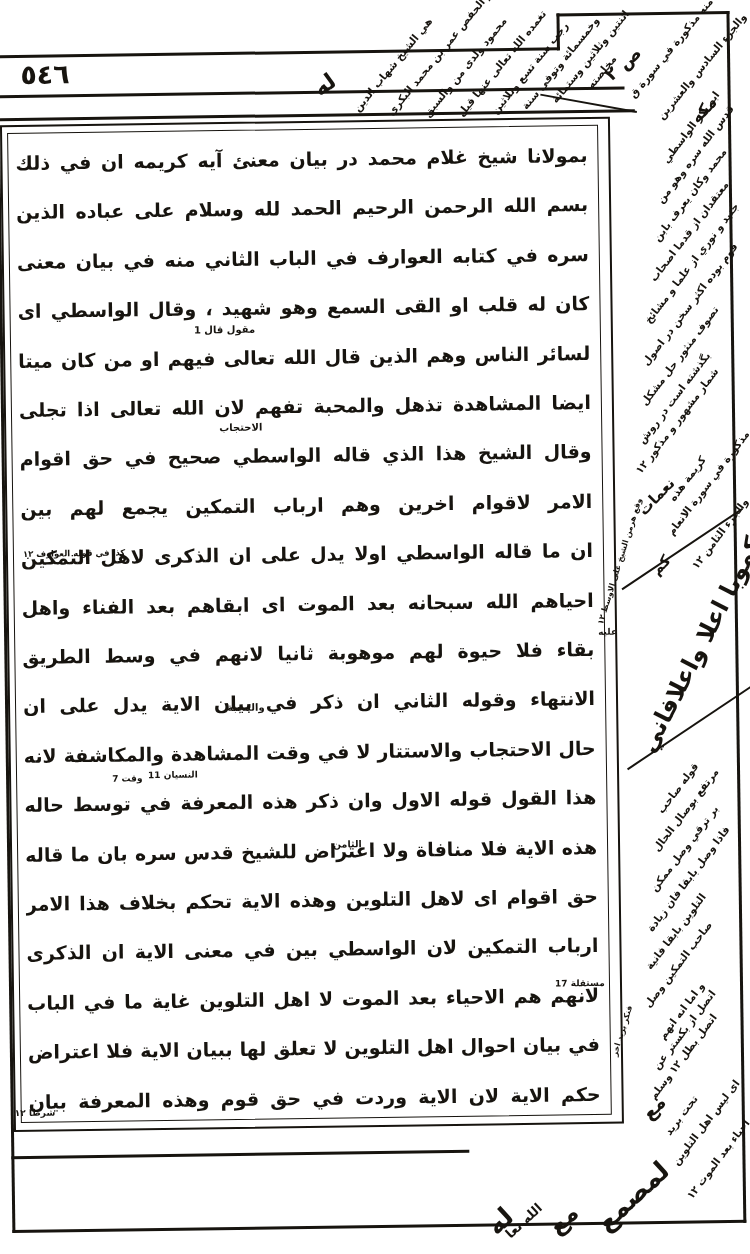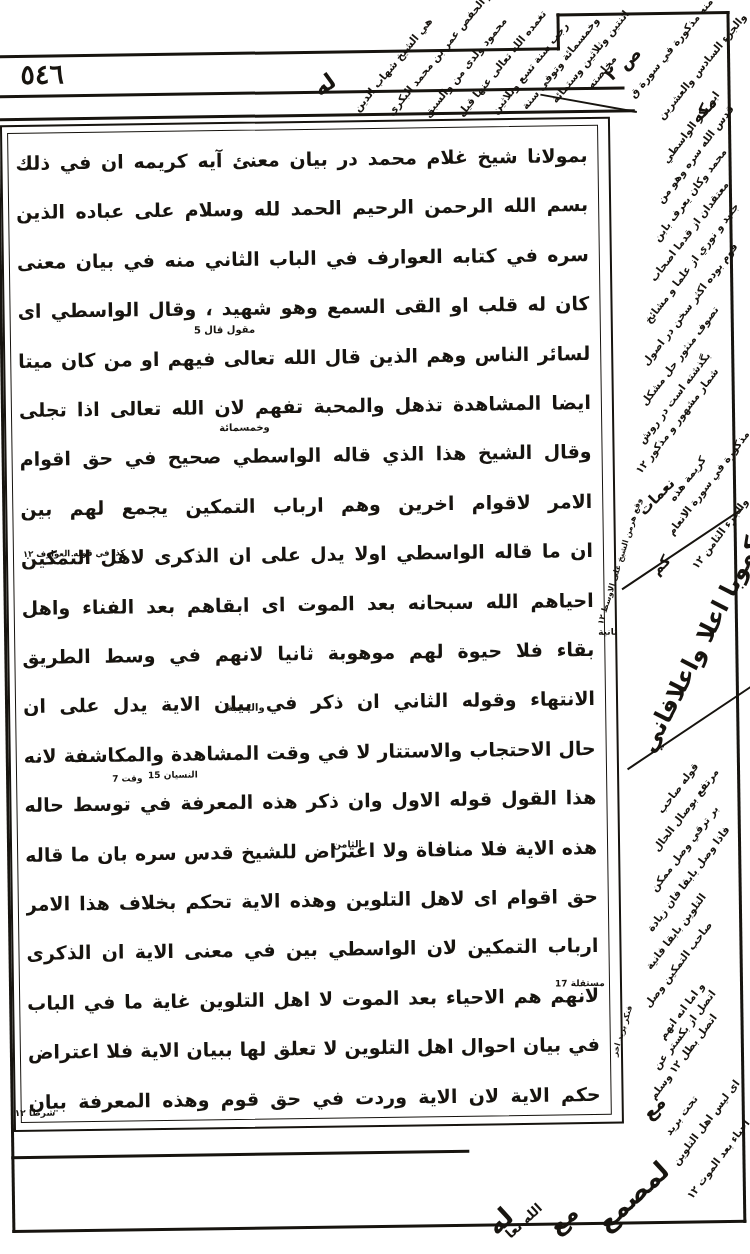--- a/index.html
+++ b/index.html
@@ -5,21 +5,21 @@
   html,body{margin:0;padding:0;}
   body{
     width:750px;height:1254px;position:relative;overflow:hidden;
     background:#ffffff;color:#17140f;
     font-family:"DejaVu Sans",sans-serif;
   }
   #tilt{position:absolute;left:0;top:0;width:750px;height:1254px;
     transform:rotate(-0.8deg);transform-origin:375px 627px;}
   .ln{position:absolute;background:#17140f;}
   .frame{position:absolute;border-style:solid;border-color:#17140f;}
-  .pageno{position:absolute;font-weight:bold;font-size:27px;letter-spacing:3px;direction:rtl;font-family:Liberation Serif, serif;}
+  .pageno{position:absolute;font-weight:bold;font-size:27px;letter-spacing:3px;direction:rtl;}
   .tl{position:absolute;left:22px;width:572px;height:49px;line-height:49px;
     font-size:19px;font-weight:bold;direction:rtl;
     text-align:justify;text-align-last:justify;text-justify:inter-word;
     overflow:hidden;white-space:normal;}
   .g{position:absolute;font-size:10px;font-weight:bold;direction:rtl;white-space:nowrap;}
   .note{position:absolute;font-size:10.5px;font-weight:bold;direction:rtl;white-space:nowrap;
     transform-origin:0 0;transform:rotate(-50deg);}
   .rnote{transform:rotate(-52deg);}
   .dl{position:absolute;height:2px;background:#17140f;transform-origin:0 0;}
   .fl{position:absolute;font-weight:bold;direction:rtl;white-space:nowrap;
@@ -64,26 +64,26 @@
   <div class="tl" style="top:677px;">الانتهاء وقوله الثاني ان ذكر في بيان الاية يدل على ان الذكرى لاهل التلوين في</div>
   <div class="tl" style="top:727px;">حال الاحتجاب والاستتار لا في وقت المشاهدة والمكاشفة لانه اوان الذهول ينافي</div>
   <div class="tl" style="top:776px;">هذا القول قوله الاول وان ذكر هذه المعرفة في توسط حاله في موضع اخر لا في بيان</div>
   <div class="tl" style="top:826px;">هذه الاية فلا منافاة ولا اعتراض للشيخ قدس سره بان ما قاله الواسطي صحيح في</div>
   <div class="tl" style="top:875px;">حق اقوام اى لاهل التلوين وهذه الاية تحكم بخلاف هذا الامر لقوم اخرين وهم</div>
   <div class="tl" style="top:924px;">ارباب التمكين لان الواسطي بين في معنى الاية ان الذكرى مخصوص بارباب التمكين</div>
   <div class="tl" style="top:974px;">لانهم هم الاحياء بعد الموت لا اهل التلوين غاية ما في الباب ذكر ثانيا معرفة براسها</div>
   <div class="tl" style="top:1023px;">في بيان احوال اهل التلوين لا تعلق لها ببيان الاية فلا اعتراض عليه بانها تخالف</div>
   <div class="tl" style="top:1073px;">حكم الاية لان الاية وردت في حق قوم وهذه المعرفة بيان احوال قوم اخر ولوان</div>
 
-  <span class="g" style="left:198px;top:322px;">مقول قال 5</span>
-  <span class="g" style="left:222px;top:420px;">وخمسمائة</span>
+  <span class="g" style="left:198px;top:322px;">مقول قال 1</span>
+  <span class="g" style="left:222px;top:420px;">الاحتجاب</span>
   <span class="g" style="left:24px;top:544px;font-size:8.5px;">كذا في قوله العوارف ١٢</span>
   <span class="g" style="left:226px;top:700px;">والمحبة</span>
   <span class="g" style="left:110px;top:770px;font-size:9px;">وقت 7</span>
-  <span class="g" style="left:146px;top:767px;font-size:9px;">النسيان 15</span>
+  <span class="g" style="left:146px;top:767px;font-size:9px;">النسيان 11</span>
   <span class="g" style="left:330px;top:838px;font-size:9.5px;">الثامن</span>
   <span class="g" style="left:550px;top:981px;font-size:9px;">مستقلة 17</span>
   <span class="g" style="left:8px;top:1103px;font-size:9px;">شرطا ١٢</span>
 
   <span class="note" style="left:316px;top:80px;font-size:22px;transform:rotate(-35deg);">له</span>
   <span class="note" style="left:358px;top:106px;">هي الشيخ شهاب الدين</span>
   <span class="note" style="left:392px;top:110px;">ابو الحفص عمر بن محمد البكري</span>
   <span class="note" style="left:428px;top:112px;">محمود ولدى من والسبق</span>
   <span class="note" style="left:462px;top:112px;">تغمده الله تعالى عنها قيل</span>
   <span class="note" style="left:496px;top:110px;">رجب سنة تسع وثلاثين</span>
@@ -104,21 +104,21 @@
   <span class="note rnote" style="left:641px;top:404px;">تصوف منثور حل مشكل</span>
   <span class="note rnote" style="left:638px;top:442px;">بگذشته است در روش</span>
   <span class="note rnote" style="left:635px;top:472px;">شمار مشهور و مذكور ١٢</span>
   <span class="note rnote" style="left:668px;top:500px;">كريمة هذه</span>
   <span class="note" style="left:636px;top:510px;font-size:15px;transform:rotate(-45deg);">نعمات</span>
   <span class="note rnote" style="left:666px;top:534px;">مذكورة في سورة الانعام</span>
   <span class="note rnote" style="left:690px;top:568px;">والجزء الثامن ١٢</span>
   <span class="note" style="left:648px;top:570px;font-size:15px;transform:rotate(-45deg);">كم</span>
   <span class="note" style="left:632px;top:748px;font-size:24px;transform:rotate(-62deg);">كموبا اعلا واعلافاني</span>
   <span class="note" style="left:596px;top:626px;font-size:8px;transform:rotate(-72deg);">وقع هرمن الشيخ على الاوسط ١٢</span>
-  <span class="note" style="left:598px;top:630px;font-size:9px;transform:none;">ثانية</span>
+  <span class="note" style="left:598px;top:630px;font-size:9px;transform:none;">عليه</span>
   <span class="note" style="left:604px;top:1058px;font-size:8px;transform:rotate(-72deg);">فنكر بزيد اخر</span>
 
   <span class="note rnote" style="left:652px;top:812px;">قوله صاحب</span>
   <span class="note rnote" style="left:647px;top:850px;">مرتفع بوصال الحال</span>
   <span class="note rnote" style="left:644px;top:890px;">بر ترقي وصل ممكن</span>
   <span class="note rnote" style="left:640px;top:930px;">فاذا وصل بابقا فان زيادة</span>
   <span class="note rnote" style="left:638px;top:968px;">التلوين بابقا فانية</span>
   <span class="note rnote" style="left:636px;top:1006px;">صاحب التمكين وصل</span>
   <span class="note rnote" style="left:650px;top:1038px;">و اما انه انهم</span>
   <span class="note rnote" style="left:644px;top:1068px;">اتصل از بكستر عن</span>

